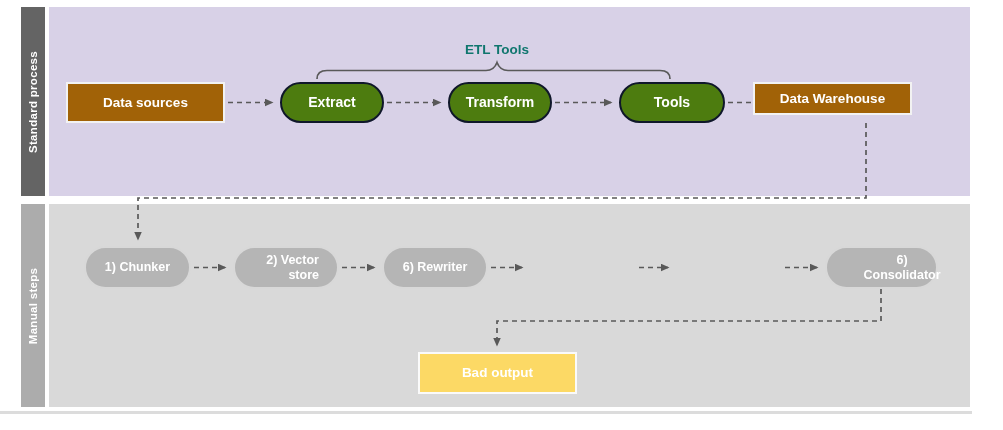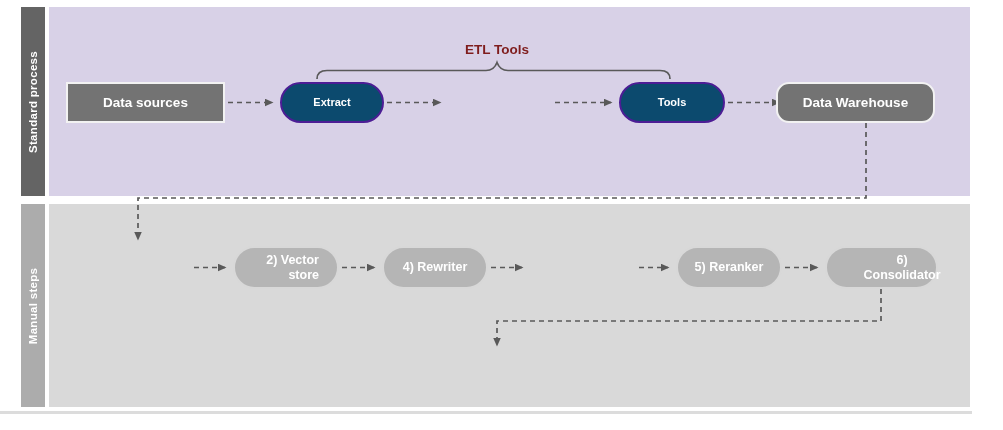--- a/index.html
+++ b/index.html
@@ -15,44 +15,44 @@
   .lane-bar-bottom { top:204px; height:203px; background:#acacac; }
   .vtext {
     transform:rotate(-90deg); white-space:nowrap; color:#ffffff;
     font-size:11.5px; font-weight:bold; letter-spacing:0.3px;
   }
   .node {
     position:absolute; box-sizing:border-box; display:flex; align-items:center; justify-content:center;
     text-align:center; color:#ffffff; font-weight:bold; line-height:1.15;
   }
   .rect { border:2px solid #f2f2f2; }
-  .gray-box  { background:#737373; font-size:13.5px; }
-  .pink-pill { background:#0c4a6e; border:2px solid #4c1d95; border-radius:21px; font-size:11px; }
+  .gray-box  { background:#a16207; font-size:13.5px; }
+  .pink-pill { background:#4d7c0f; border:2px solid #0f172a; border-radius:21px; font-size:14px; }
   .gray-pill { background:#b5b5b5; border:2px solid #d8d8d8; border-radius:22px; font-size:12.5px; }
   .yellow-box { background:#fcd965; border:2px solid #fafafa; font-size:13.5px; }
 
   #n-data-sources   { left:66px;  top:82px;  width:159px; height:41px; }
   #n-extract        { left:280px; top:82px;  width:104px; height:41px; }
   #n-transform      { left:448px; top:82px;  width:104px; height:41px; }
   #n-load           { left:619px; top:82px;  width:106px; height:41px; }
-  #n-data-warehouse { left:776px; top:82px;  width:159px; height:41px;border-radius:13px; }
+  #n-data-warehouse { left:753px; top:82px;  width:159px; height:33px; }
   #n-chunker        { left:84px;  top:246px; width:107px; height:43px; }
   #n-vector-store   { left:233px; top:246px; width:106px; height:43px; }
   #n-rewriter       { left:382px; top:246px; width:106px; height:43px; }
   #n-retriever      { left:530px; top:246px; width:106px; height:43px; }
   #n-reranker       { left:676px; top:246px; width:106px; height:43px; }
   #n-consolidator   { left:825px; top:246px; width:113px; height:43px; }
   #n-bad-output     { left:418px; top:352px; width:159px; height:42px; }
 
   #n-vector-store span   { display:inline-block; max-width:66px;text-align:right; }
   #n-consolidator span   { display:inline-block; max-width:92px;margin-left:41px; }
 
   .etl-label {
     position:absolute; left:437px; top:42px; width:120px; text-align:center;
-    color:#7f1d1d; font-size:13.5px; font-weight:bold;
+    color:#0f766e; font-size:13.5px; font-weight:bold;
   }
   .overlay { position:absolute; left:0; top:0; width:1003px; height:430px; pointer-events:none; }
   .divider { position:absolute; left:0; top:411px; width:972px; height:3px; background:#dcdcdc; }
 </style>
 </head>
 <body>
 
 <div class="canvas">
 
   <div class="lane-content lane-top-content"></div>
@@ -88,35 +88,41 @@
   </svg>
 
   <div class="etl-label">ETL Tools</div>
 
   <div class="node rect gray-box" id="n-data-sources">
     <span>Data sources</span>
   </div>
   <div class="node pink-pill" id="n-extract">
     <span>Extract</span>
   </div>
+  <div class="node pink-pill" id="n-transform">
+    <span>Transform</span>
+  </div>
   <div class="node pink-pill" id="n-load">
     <span>Tools</span>
   </div>
   <div class="node rect gray-box" id="n-data-warehouse">
     <span>Data Warehouse</span>
   </div>
 
+  <div class="node gray-pill" id="n-chunker">
+    <span>1) Chunker</span>
+  </div>
   <div class="node gray-pill" id="n-vector-store">
     <span>2) Vector store</span>
   </div>
   <div class="node gray-pill" id="n-rewriter">
-    <span>4) Rewriter</span>
-  </div>
-  <div class="node gray-pill" id="n-reranker">
-    <span>5) Reranker</span>
+    <span>6) Rewriter</span>
   </div>
   <div class="node gray-pill" id="n-consolidator">
     <span>6) Consolidator</span>
+  </div>
+  <div class="node rect yellow-box" id="n-bad-output">
+    <span>Bad output</span>
   </div>
 
   <div class="divider"></div>
 
 </div>
 
 </body></html>

